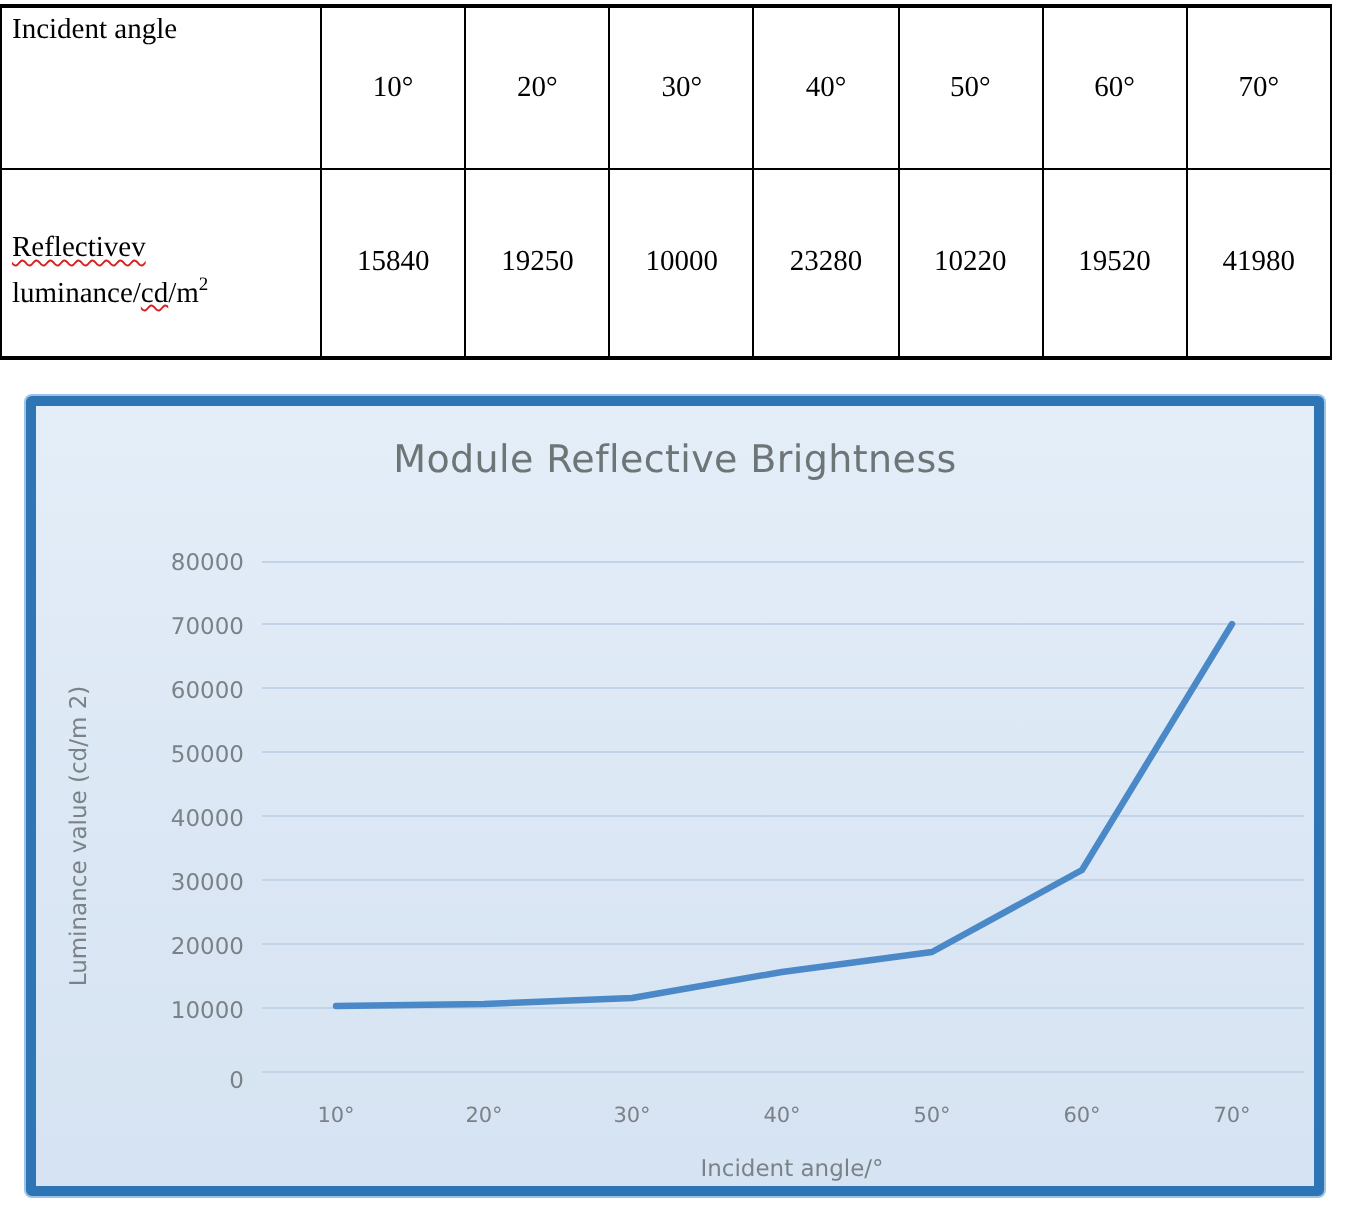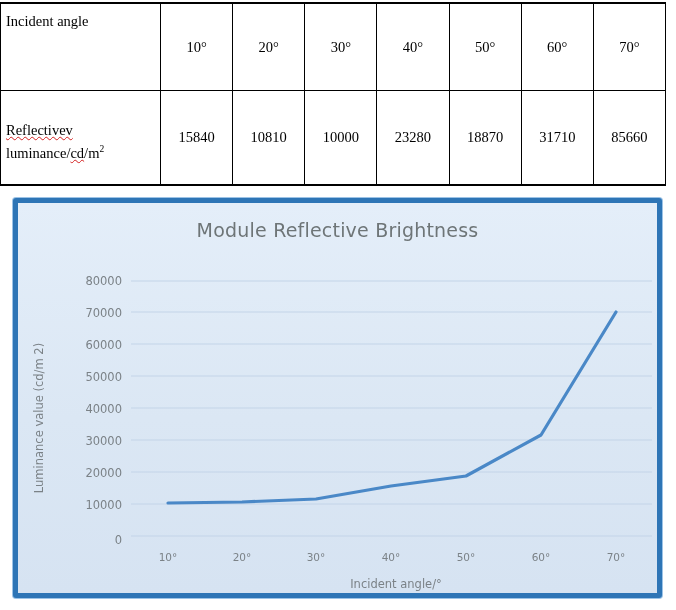--- a/index.html
+++ b/index.html
@@ -36,21 +36,20 @@
     vertical-align: middle;
   }
   table.data-table tr.row-head td { height: 80px; }
   table.data-table tr.row-data td { height: 85px; }
 
   table.data-table td.label-cell {
     width: 154px;
     text-align: left;
     padding-left: 5px;
     vertical-align: top;
-    padding-top: 6px;
     line-height: 1.55;
   }
   table.data-table td.label-cell.second {
     vertical-align: middle;
     padding-top: 8px;
   }
   table.data-table td.val-cell {
     text-align: center;
   }
   
@@ -131,26 +130,26 @@
         <td class="val-cell">50°</td>
         <td class="val-cell">60°</td>
         <td class="val-cell">70°</td>
       </tr>
       <tr class="row-data">
         <td class="label-cell second">
           <span class="misspell">Reflectivev</span><br>
           <span>luminance/</span><span class="misspell">cd</span><span>/m</span><sup>2</sup>
         </td>
         <td class="val-cell">15840</td>
-        <td class="val-cell">10810</td>
+        <td class="val-cell">19250</td>
         <td class="val-cell">10000</td>
         <td class="val-cell">23280</td>
-        <td class="val-cell">18870</td>
-        <td class="val-cell">31710</td>
-        <td class="val-cell">85660</td>
+        <td class="val-cell">10220</td>
+        <td class="val-cell">19520</td>
+        <td class="val-cell">41980</td>
       </tr>
     </tbody>
   </table>
 </div>
 
 <div id="chart-card">
   <div id="chart-inner">
 
     <div id="chart-title">Module Reflective Brightness</div>
 

